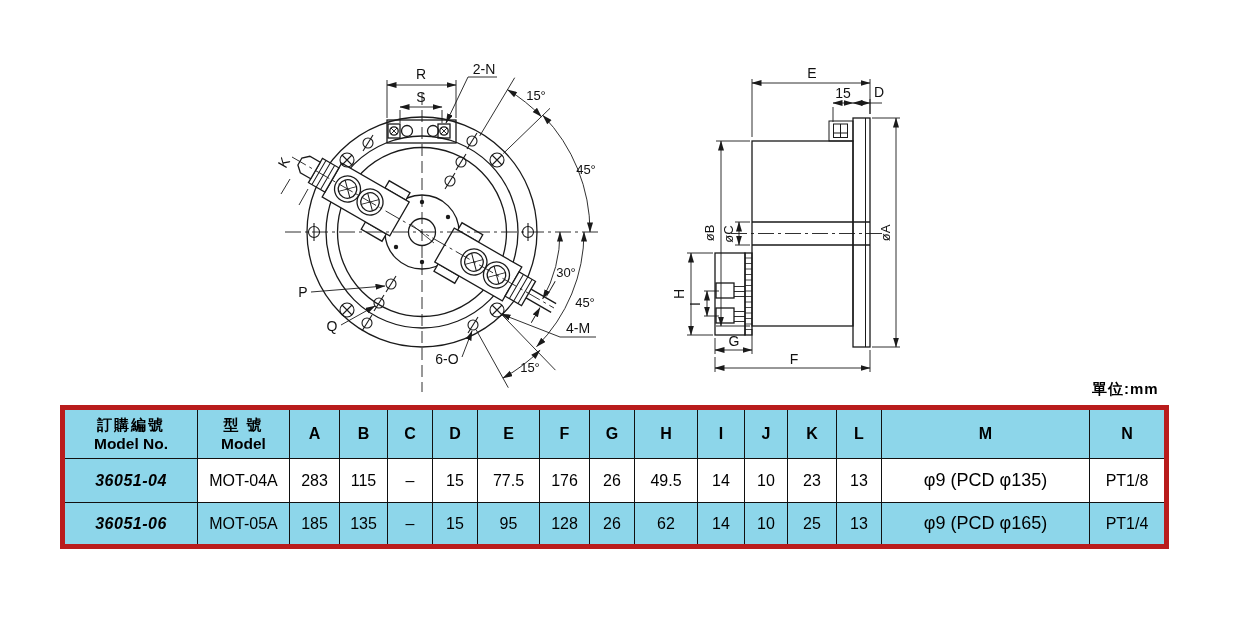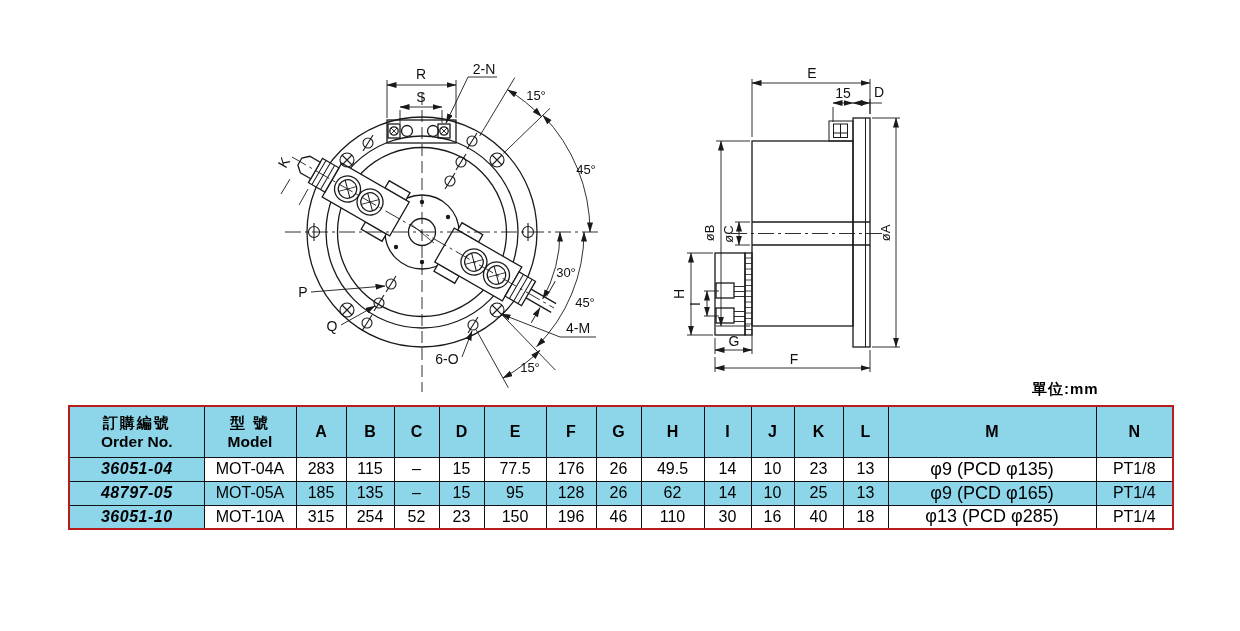--- a/index.html
+++ b/index.html
@@ -1,26 +1,26 @@
 <!DOCTYPE html>
 <html><head>
 <meta charset="utf-8">
 <style>
   html,body{margin:0;padding:0}
   body{width:1240px;height:631px;background:#fff;position:relative;
        font-family:"Liberation Sans",sans-serif;color:#000;overflow:hidden}
   svg{position:absolute;top:0;left:0}
-  .units{position:absolute;top:380px;left:1032px;width:90px;font-size:15px;
+  .units{position:absolute;top:380px;left:1092px;width:90px;font-size:15px;
          font-weight:600;letter-spacing:1px;white-space:nowrap}
-  table.spec{position:absolute;top:405px;left:68px;width:1104px;
-             border-collapse:collapse;table-layout:fixed;border:2px solid #b91c1c}
+  table.spec{position:absolute;top:405px;left:60px;width:1104px;
+             border-collapse:collapse;table-layout:fixed;border:5px solid #b91c1c}
   .spec th,.spec td{border:1.6px solid #111;text-align:center;vertical-align:middle;
              padding:0;white-space:nowrap;overflow:hidden}
   .spec thead tr{height:51px}
-  .spec tbody tr{height:24px}
+  .spec tbody tr{height:44px}
   .spec thead th{background:#8dd6ea;font-weight:700}
   .h-zh{display:block;font-size:15px;font-weight:700;letter-spacing:2px;line-height:1.35}
   .h-en{display:block;font-size:15.5px;font-weight:700;line-height:1.15}
   .dimh{font-size:16px}
   tbody td{font-size:16px;background:#fff}
   tbody td.ono{background:#8dd6ea;font-weight:700;font-style:italic;letter-spacing:.5px}
   tbody tr.alt td{background:#8dd6ea}
   .mcol{font-size:18px}
 </style>
 </head>
@@ -275,21 +275,21 @@
       <col style="width:43px">
     <col style="width:49px">
       <col style="width:45px">
       <col style="width:208px">
       <col style="width:77px">
   </colgroup>
   <thead>
     <tr>
       <th>
         <span class="h-zh">訂購編號</span>
-        <span class="h-en">Order No.</span>
+        <span class="h-en">Model No.</span>
       </th>
       <th>
         <span class="h-zh">型 號</span>
         <span class="h-en">Model</span>
       </th>
       <th class="dimh">A</th>
       <th class="dimh">B</th>
       <th class="dimh">C</th>
       <th class="dimh">D</th>
       <th class="dimh">E</th>
@@ -317,49 +317,31 @@
       <td>26</td>
       <td>49.5</td>
       <td>14</td>
       <td>10</td>
       <td>23</td>
       <td>13</td>
       <td class="mcol">φ9 (PCD φ135)</td>
       <td>PT1/8</td>
     </tr>
     <tr class="alt">
-      <td class="ono">48797-05</td>
+      <td class="ono">36051-06</td>
       <td>MOT-05A</td>
       <td>185</td>
       <td>135</td>
       <td>–</td>
       <td>15</td>
       <td>95</td>
       <td>128</td>
       <td>26</td>
       <td>62</td>
       <td>14</td>
       <td>10</td>
       <td>25</td>
       <td>13</td>
       <td class="mcol">φ9 (PCD φ165)</td>
       <td>PT1/4</td>
     </tr>
-    <tr>
-      <td class="ono">36051-10</td>
-      <td>MOT-10A</td>
-      <td>315</td>
-      <td>254</td>
-      <td>52</td>
-      <td>23</td>
-      <td>150</td>
-      <td>196</td>
-      <td>46</td>
-      <td>110</td>
-      <td>30</td>
-      <td>16</td>
-      <td>40</td>
-      <td>18</td>
-      <td class="mcol">φ13 (PCD φ285)</td>
-      <td>PT1/4</td>
-    </tr>
   </tbody>
 </table>
 
 </body></html>

